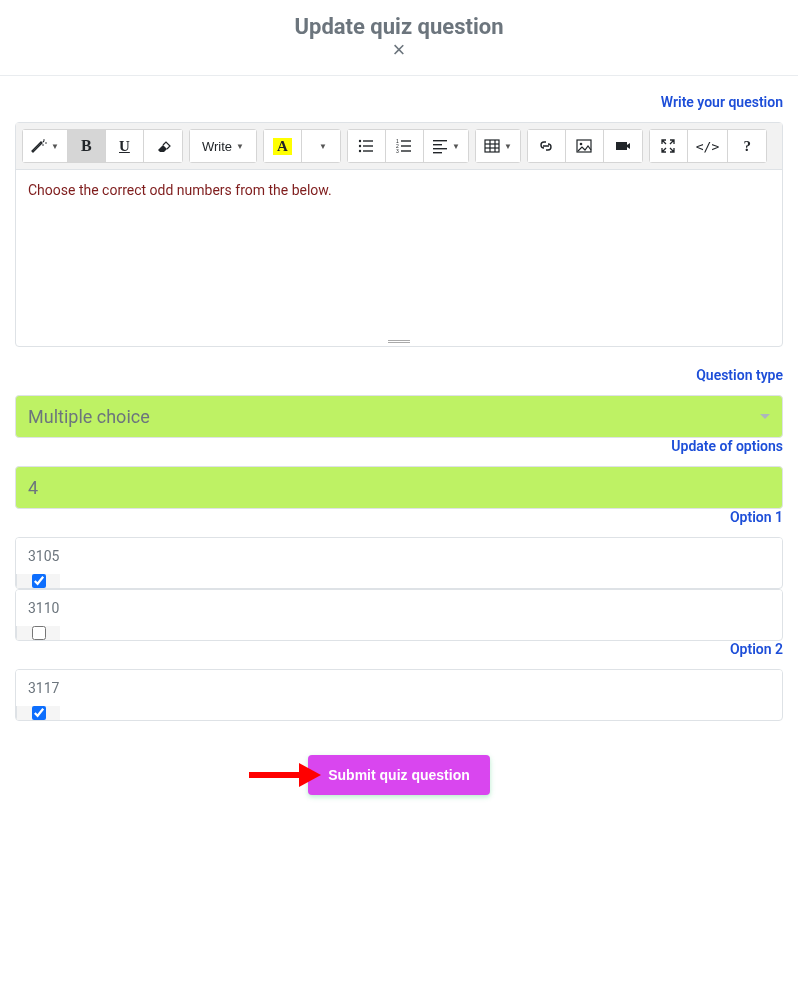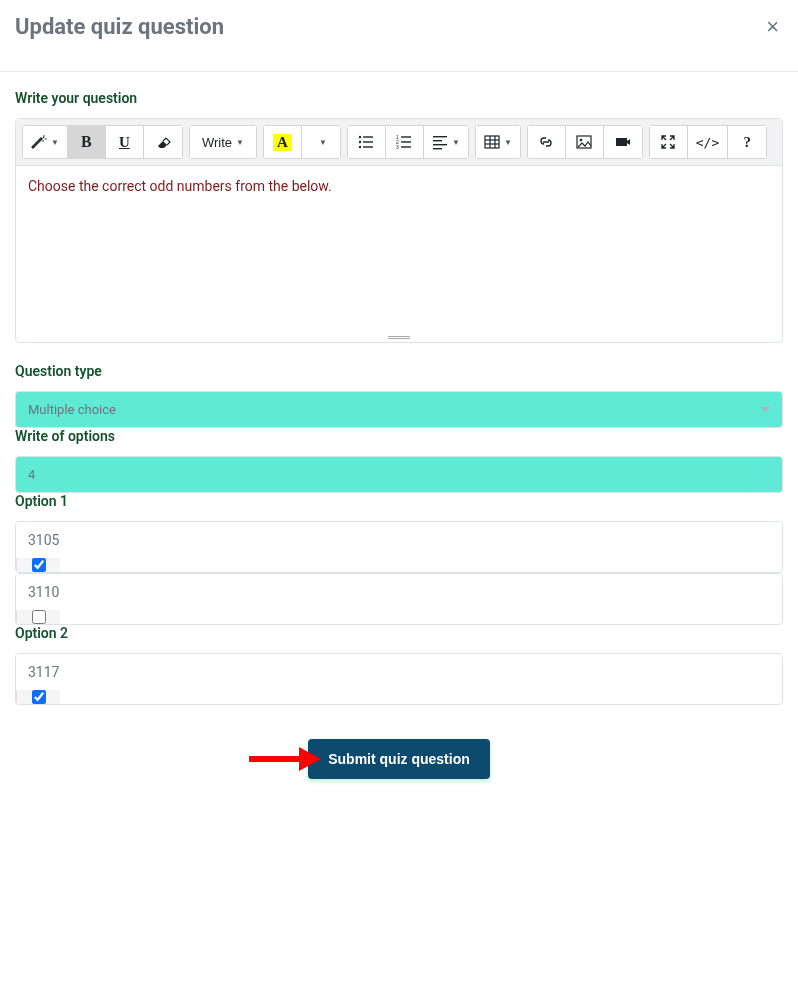--- a/index.html
+++ b/index.html
@@ -4,24 +4,25 @@
   <style>
     * { box-sizing: border-box; margin: 0; padding: 0; }
     body {
       font-family: -apple-system, BlinkMacSystemFont, 'Segoe UI', Roboto, Helvetica, Arial, sans-serif;
       background: #fff;
       color: #6c757d;
       width: 798px;
     }
     .modal-header {
       display: flex;
-      justify-content: space-between;
-      align-items: center;
-      padding: 14px 15px 32px 15px;
+      justify-content: flex-end;
+      align-items: center;
+      padding: 14px 15px 14px 15px;
       border-bottom: 1px solid #e9ecef;
+      flex-direction: column;
     }
     .modal-title {
       font-size: 22px;
       font-weight: 700;
       color: #6c757d;
     }
     .close-btn {
       font-size: 22px;
       color: #6c757d;
       cursor: pointer;
@@ -29,23 +30,24 @@
       border: none;
       padding: 0 4px;
       line-height: 1;
     }
     .modal-body {
       padding: 18px 15px 30px 15px;
     }
     .field-label {
       font-size: 14px;
       font-weight: 600;
-      color: #14532d;
+      color: #1d4ed8;
       margin-bottom: 12px;
       display: block;
+      text-align: right;
     }
     .editor-wrapper {
       border: 1px solid #dee2e6;
       border-radius: 4px;
       margin-bottom: 20px;
     }
     .toolbar {
       background: #f2f2f2;
       padding: 6px;
       display: flex;
@@ -111,23 +113,23 @@
       width: 22px;
       border-top: 1px solid #aaa;
       border-bottom: 1px solid #aaa;
       height: 3px;
     }
     .select-wrap, .text-input {
       width: 100%;
       border: 1px solid #dee2e6;
       border-radius: 4px;
       padding: 10px 12px;
-      font-size: 13px;
+      font-size: 18px;
       color: #6c757d;
-      background: #5eead4;
+      background: #bef264;
       font-family: inherit;
     }
     .select-wrap {
       display: flex;
       justify-content: space-between;
       align-items: center;
       cursor: pointer;
     }
     .select-caret {
       width: 0; height: 0;
@@ -166,21 +168,21 @@
       accent-color: #0d6efd;
     }
     .submit-row {
       display: flex;
       justify-content: center;
       align-items: center;
       margin-top: 34px;
       position: relative;
     }
     .submit-btn {
-      background: #0c4a6e;
+      background: #d946ef;
       color: #fff;
       border: none;
       border-radius: 4px;
       padding: 12px 20px;
       font-size: 14px;
       font-weight: 600;
       cursor: pointer;
       box-shadow: 0 2px 5px rgba(46,204,113,0.35);
     }
     .arrow-annot {
@@ -352,21 +354,21 @@
 
   <div class="field-block">
     <label class="field-label">Question type</label>
     <div class="select-wrap">
       <span>Multiple choice</span>
       <span class="select-caret"></span>
     </div>
   </div>
 
   <div class="field-block">
-    <label class="field-label">Write of options</label>
+    <label class="field-label">Update of options</label>
     <input class="text-input" type="text" value="4" style="">
   </div>
 
   <div class="field-block">
     <label class="field-label">Option 1</label>
     <div class="option-row">
       <input class="option-input" type="text" value="3105" style="">
       <div class="option-check">
         <input type="checkbox" checked="" style="">
       </div>

